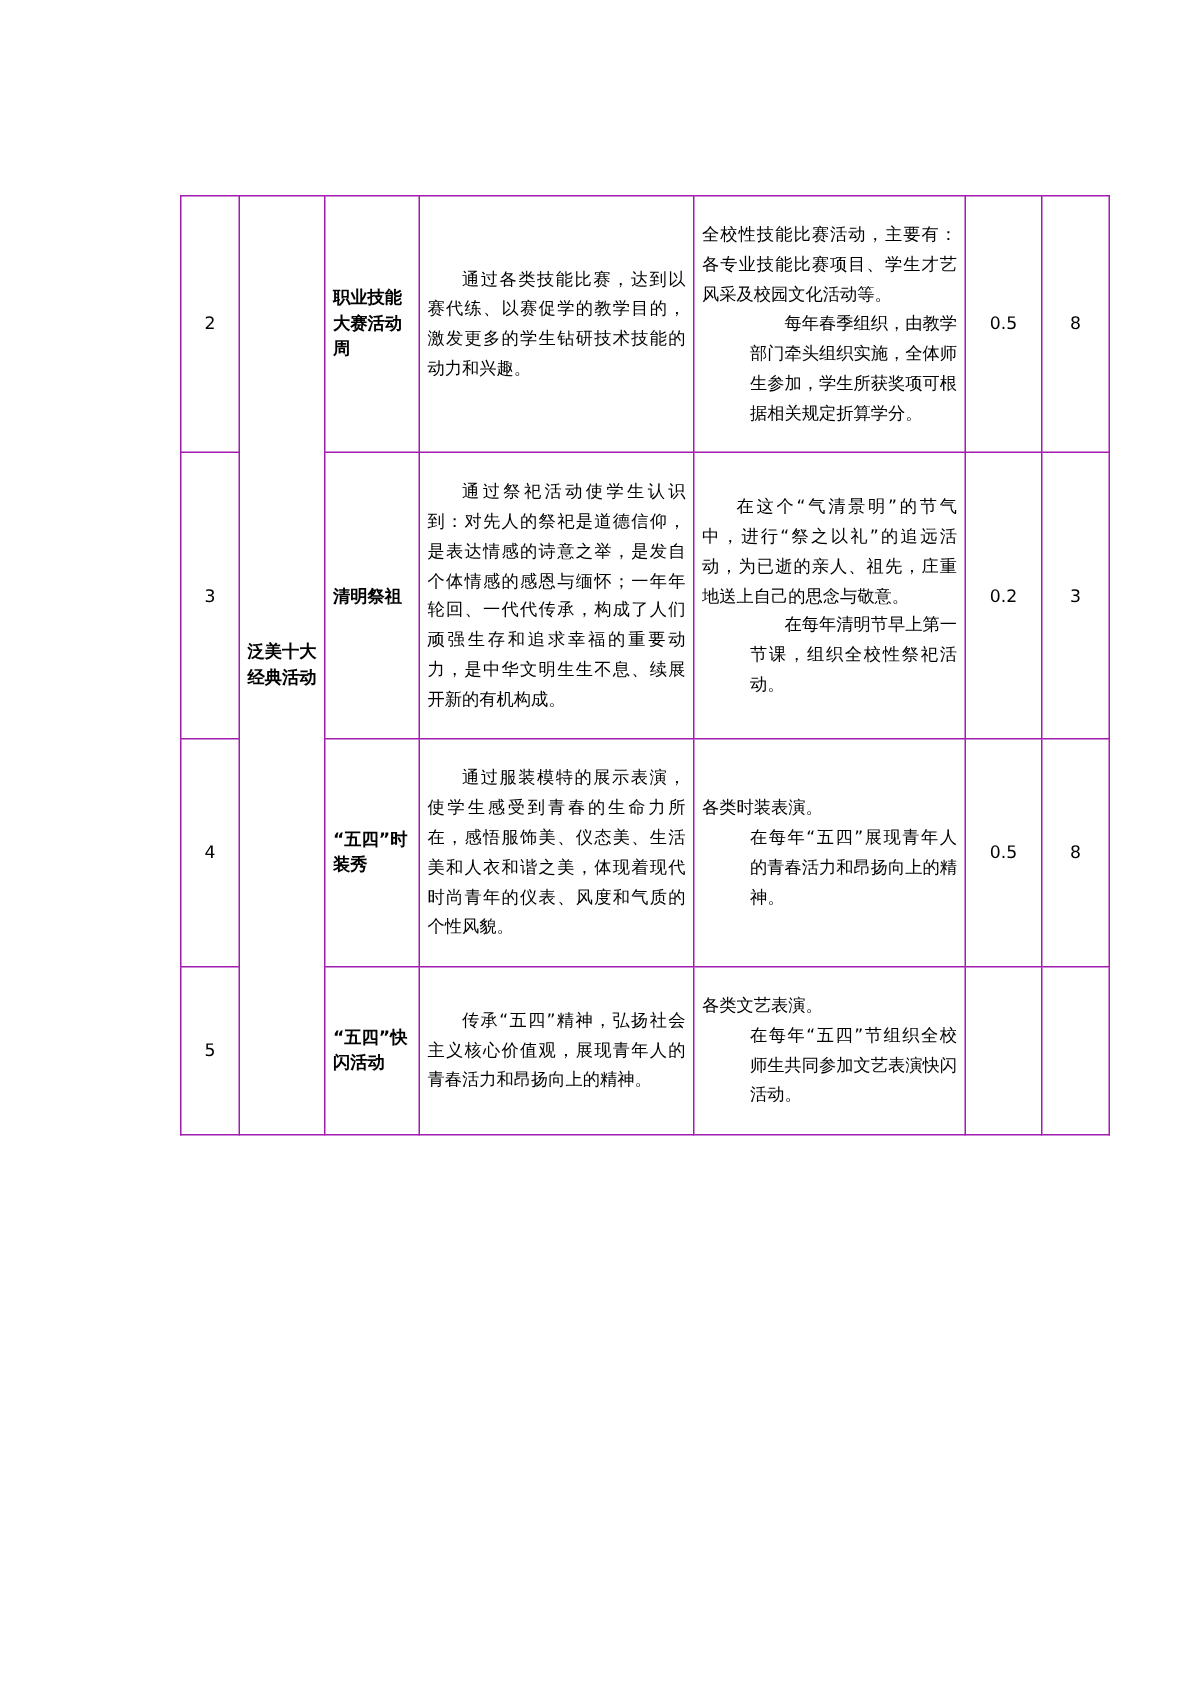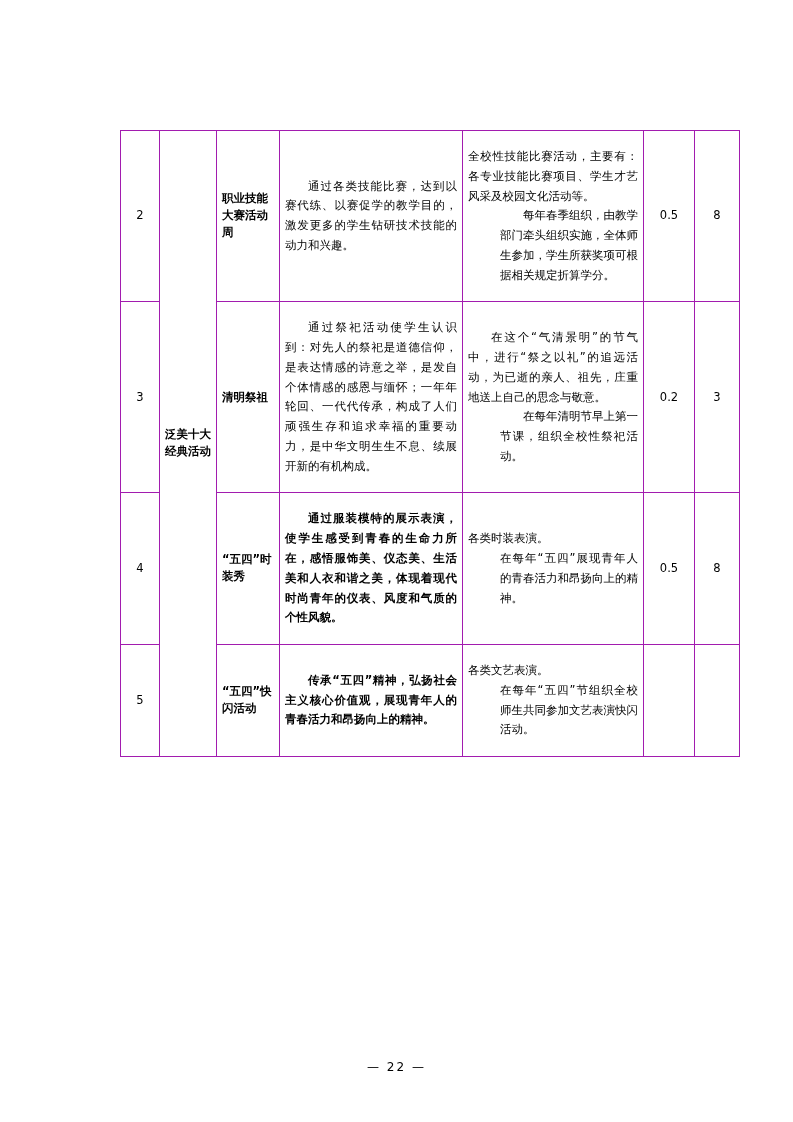--- a/index.html
+++ b/index.html
@@ -51,21 +51,21 @@
   .cell-p {
     margin: 0;
   }
   .cell-p + .cell-p {
     margin-top: 0;
     margin-left: 32px;
   }
   .indent {
     text-indent: 2em;
   }
-  .bold { font-weight: bold; }
+  .bold { font-weight: normal; }
   .page-number {
     position: absolute;
     left: 0;
     right: 0;
     bottom: 48px;
     text-align: center;
     font-size: 12px;
     font-family: "DejaVu Sans", "Liberation Sans", sans-serif;
     letter-spacing: 2px;
   }
@@ -140,14 +140,13 @@
         <td class="col-detail">
           <p class="cell-p">各类文艺表演。</p>
           <p class="cell-p">在每年“五四”节组织全校师生共同参加文艺表演快闪活动。</p>
         </td>
         <td class="col-score"></td>
         <td class="col-hours"></td>
       </tr>
     </tbody>
   </table>
 
-  <div class="page-number">— 22 —</div>
 </div>
 
 </body></html>

